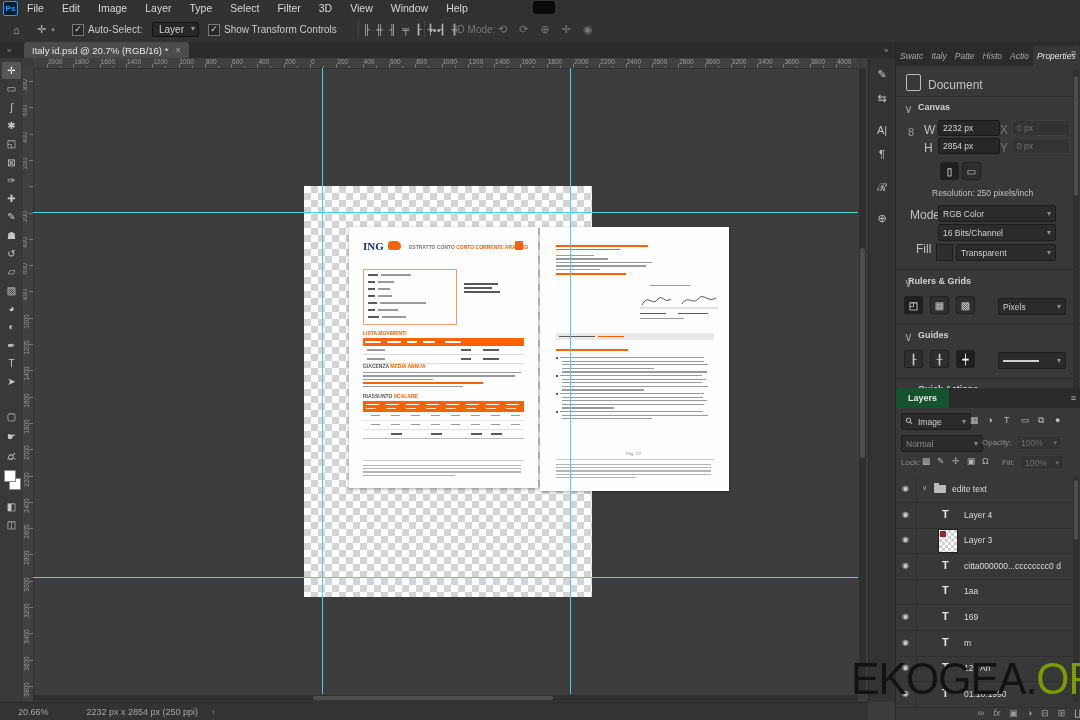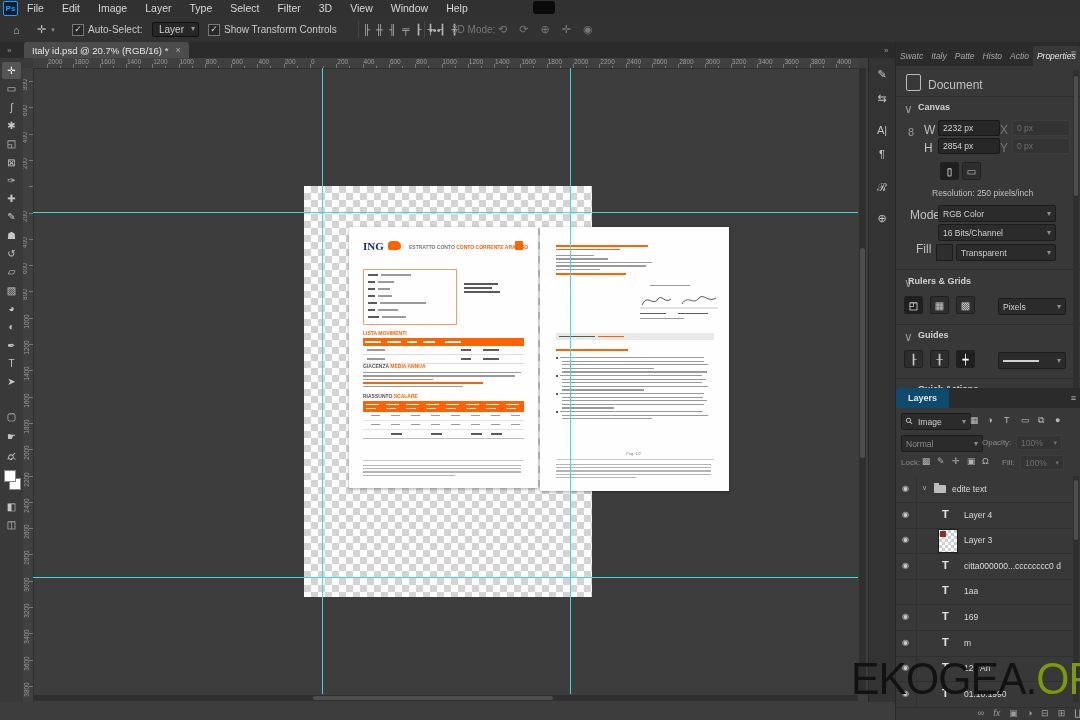--- a/index.html
+++ b/index.html
@@ -644,21 +644,21 @@
     <div class="ibtn on" style="left: 8px; top: 230px;">◰</div>
         <div class="ibtn" style="left: 34px; top: 230px;">▦</div>
         <div class="ibtn" style="left: 60px; top: 230px;">▩</div>
         <div class="ibtn" style="left: 8px; top: 284px;">┠</div>
         <div class="ibtn" style="left: 34px; top: 284px;">╂</div>
         <div class="ibtn on" style="left: 60px; top: 284px;">┿</div>
       </div>
 
     <div class="abs" style="left:0;top:346px;width:185px;height:332px" id="layers-panel">
       <div class="abs" style="left:0;top:0;width:185px;height:20px;background:#2b2b2b"></div>
-      <div class="abs" style="left:0;top:0;height:20px;background:#0c4a6e;padding:0 12px;display:flex;align-items:center;border-radius:2px 2px 0 0">
+      <div class="abs" style="left:0;top:0;height:20px;background:#14532d;padding:0 12px;display:flex;align-items:center;border-radius:2px 2px 0 0">
         <span style="font-size:9px;font-weight:bold;color:#e8e8e8">Layers</span>
       </div>
       <span class="abs" style="right:5px;top:5px;color:#bbb;font-size:9px">≡</span>
 
       <div class="pselect" style="left:5px;top:25px;width:60px">
         <span class="abs" style="left:4px;top:2px;display:inline-block;transform:rotate(-45deg);font-size:9px">⚲</span>
         <span style="margin-left:12px">Image</span>
       </div>
       <div id="filter-icons"></div>
 
@@ -755,17 +755,22 @@
         </div>
         <div class="lrow" style="top: 292.8px;">
           <div class="eyebox"></div>
           <span class="eye">◉</span>
           <span class="tthumb" style="left: 46px; top: 6px;">T</span>
           <span class="lname" style="left: 68px;">01.10.1990</span>
         </div>
       </div>
   </div>
 
+  <div class="abs statusbar">
+    <span style="margin-left:18px">20.66%</span>
+    <span style="margin-left:38px">2232 px x 2854 px (250 ppi)</span>
+    <span style="margin-left:14px;color:#8a8a8a">›</span>
+  </div>
 
   <div class="wm" style="left:851px;top:654px">
     <span id="wm-dark" style="color:#121212">EKOGEA.</span><span id="wm-green" style="color: rgb(124, 154, 3);">ORG.</span>
   </div>
 </div>
 
 </body></html>

